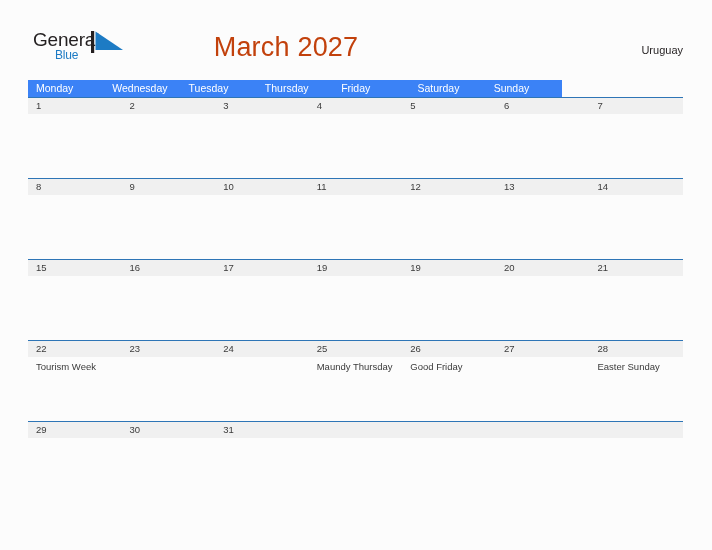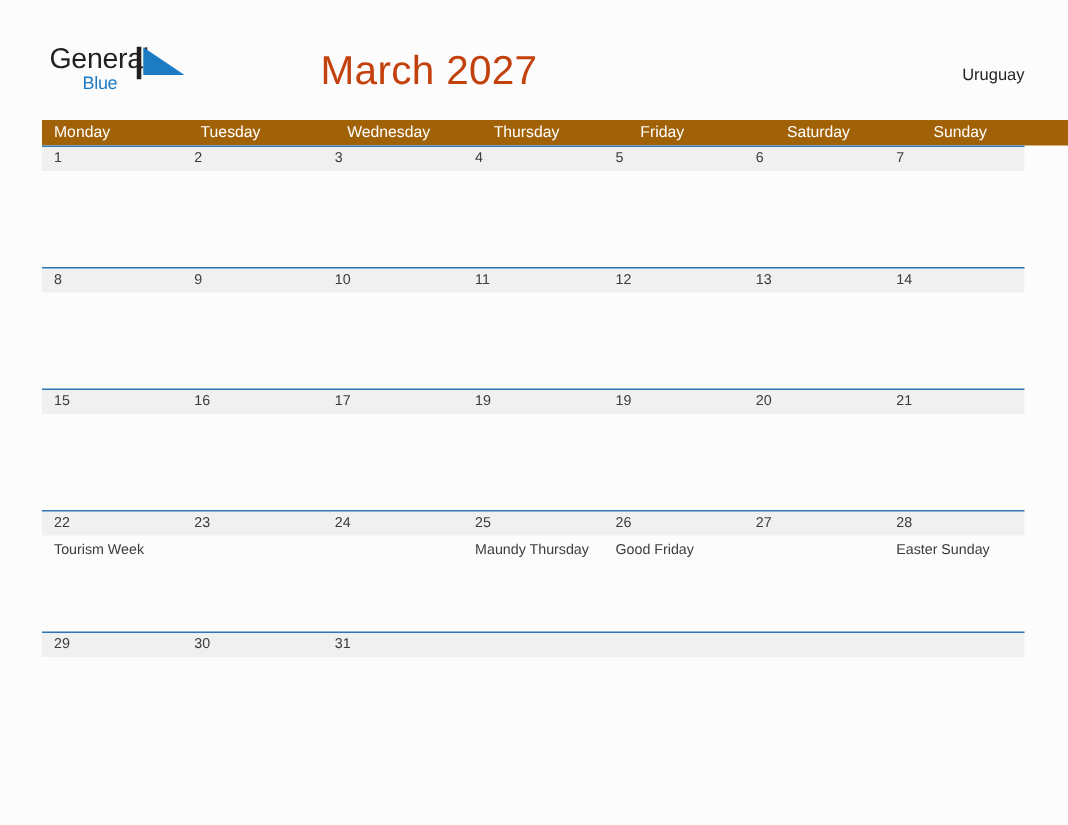--- a/index.html
+++ b/index.html
@@ -84,23 +84,23 @@
 
   
   .cal {
     position: absolute;
     left: 28px;
     top: 80px;
     width: 655px;
   }
   .dow-row {
     display: flex;
-    width: 684px;
+    width: 534px;
     height: 17px;
-    background: #a16207;
+    background: #3b82f6;
   }
   .dow {
     flex: 1 1 0;
     color: #ffffff;
     font-size: 10.5px;
     line-height: 17px;
     padding-left: 8px;
     box-sizing: border-box;
     font-family: "Liberation Sans", sans-serif;
     white-space: nowrap;
@@ -129,20 +129,21 @@
     line-height: 16px;
     color: #3b3b3b;
     padding-left: 8px;
     box-sizing: border-box;
     font-family: "Liberation Sans", sans-serif;
   }
   .week-events {
     display: flex;
     width: 655px;
     height: 64px;
+    justify-content: flex-end;
   }
   .evcell {
     flex: 1 1 0;
     padding-left: 8px;
     padding-top: 3px;
     box-sizing: border-box;
     font-size: 9.5px;
     line-height: 13px;
     color: #3b3b3b;
     font-family: "Liberation Sans", sans-serif;
@@ -170,22 +171,22 @@
 
     <div class="cal-title">March 2027</div>
 
     <div class="country">Uruguay</div>
   </div>
 
   <div class="cal">
 
     <div class="dow-row">
       <div class="dow">Monday</div>
+      <div class="dow">Wednesday</div>
       <div class="dow">Tuesday</div>
-      <div class="dow">Wednesday</div>
       <div class="dow">Thursday</div>
       <div class="dow">Friday</div>
       <div class="dow">Saturday</div>
       <div class="dow">Sunday</div>
     </div>
 
     <div class="week">
       <div class="week-dates">
         <div class="daynum">1</div>
         <div class="daynum">2</div>

